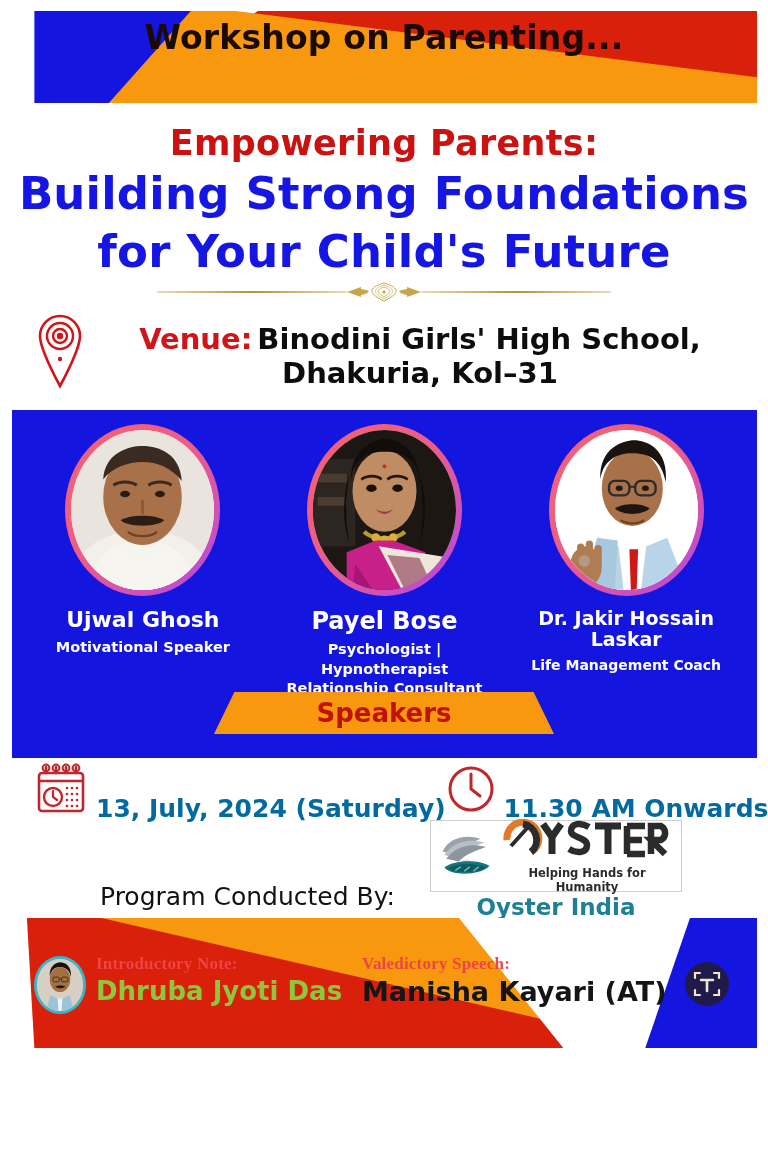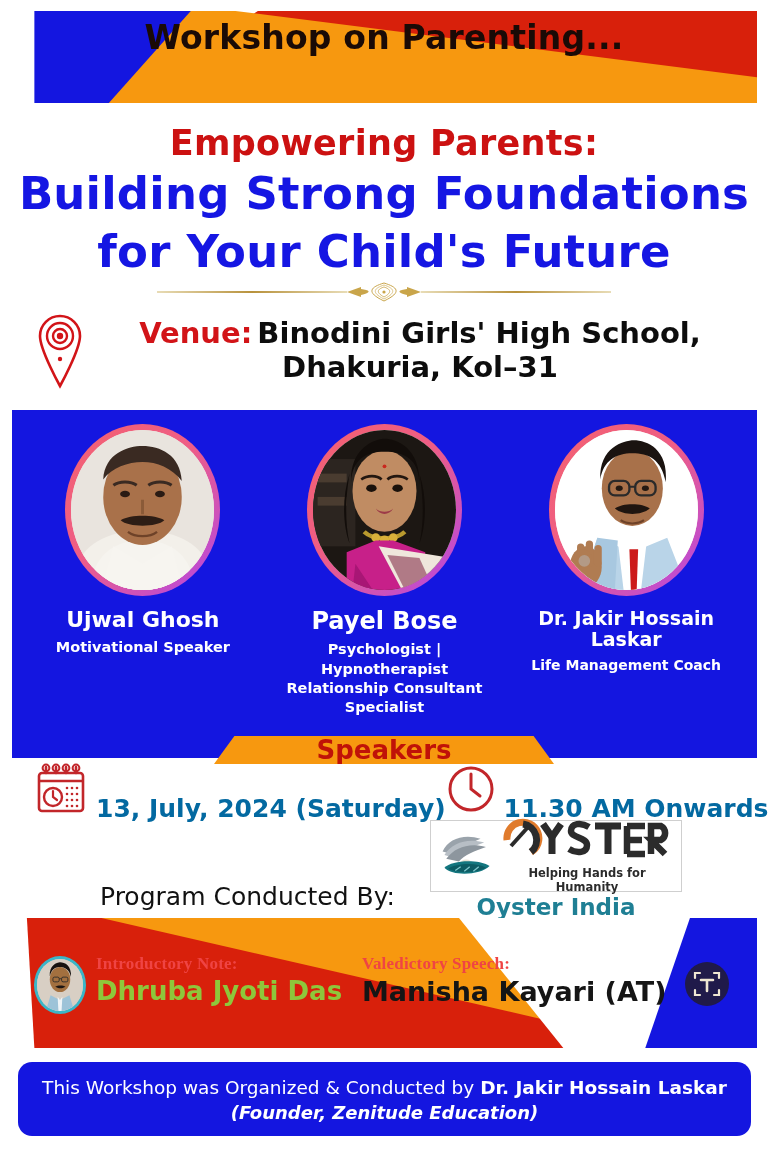--- a/index.html
+++ b/index.html
@@ -73,21 +73,21 @@
   #gold-divider {
     position: absolute;
     left: 50%; transform: translateX(-50%);
     top: 281px; width: 470px; height: 22px;
   }
 
   
   #venue-row {
     position: absolute;
     left: 36px; right: 24px; top: 310px;
-    display: flex; align-items: center; gap: 12px;
+    display: flex; align-items: flex-end; gap: 12px;
   }
   #pin-icon { flex: 0 0 auto; margin-top: 2px; }
   #venue-text {
     flex: 1 1 auto;
     text-align: center;
     line-height: 1.18;
     font-family: "DejaVu Sans", sans-serif;
   }
   #venue-text .v-label { color: #d21418; font-weight: 700; font-size: 29px; }
   #venue-text .v-value { color: #0d0d0d; font-weight: 700; font-size: 29px; }
@@ -139,24 +139,24 @@
     margin-top: 6px;
     font-family: "DejaVu Sans", sans-serif;
   }
   .spk-2 .spk-role { font-size: 14px; }
 
   
   #speakers-ribbon {
     position: absolute;
     left: 50%; transform: translateX(-50%);
     top: 692px;
-    width: 340px; height: 28px;
+    width: 340px; height: 42px;
     background: #f7980f;
     clip-path: polygon(6% 0, 94% 0, 100% 100%, 0 100%);
-    display: flex; align-items: center; justify-content: center; margin-top: 44px;
+    display: flex; align-items: center; justify-content: center;
   }
   #speakers-ribbon span {
     color: #c01208; font-weight: 700; font-size: 26px;
     font-family: "DejaVu Sans", sans-serif;
   }
 
   
   #datetime-row {
     position: absolute;
     left: 34px; right: 26px; top: 754px;
@@ -566,20 +566,14 @@
     </div>
 
     <div id="bb-badge">
       <svg width="34" height="34" viewBox="0 0 34 34">
         <path d="M5 11 L5 6 L10 6 M24 6 L29 6 L29 11 M29 23 L29 28 L24 28 M10 28 L5 28 L5 23" stroke="#efe6d2" stroke-width="2.2" fill="none" stroke-linecap="round"></path>
         <path d="M11 13 L23 13 M17 13 L17 24" stroke="#efe6d2" stroke-width="2.6" fill="none" stroke-linecap="round"></path>
       </svg>
     </div>
   </div>
 
-  <div id="footer">
-    <div id="footer-line1">
-      <span>This Workshop was Organized &amp; Conducted by </span><b>Dr. Jakir Hossain Laskar</b>
-    </div>
-    <div id="footer-line2">(Founder, Zenitude Education)</div>
-  </div>
 
 </div>
 
 </body></html>

